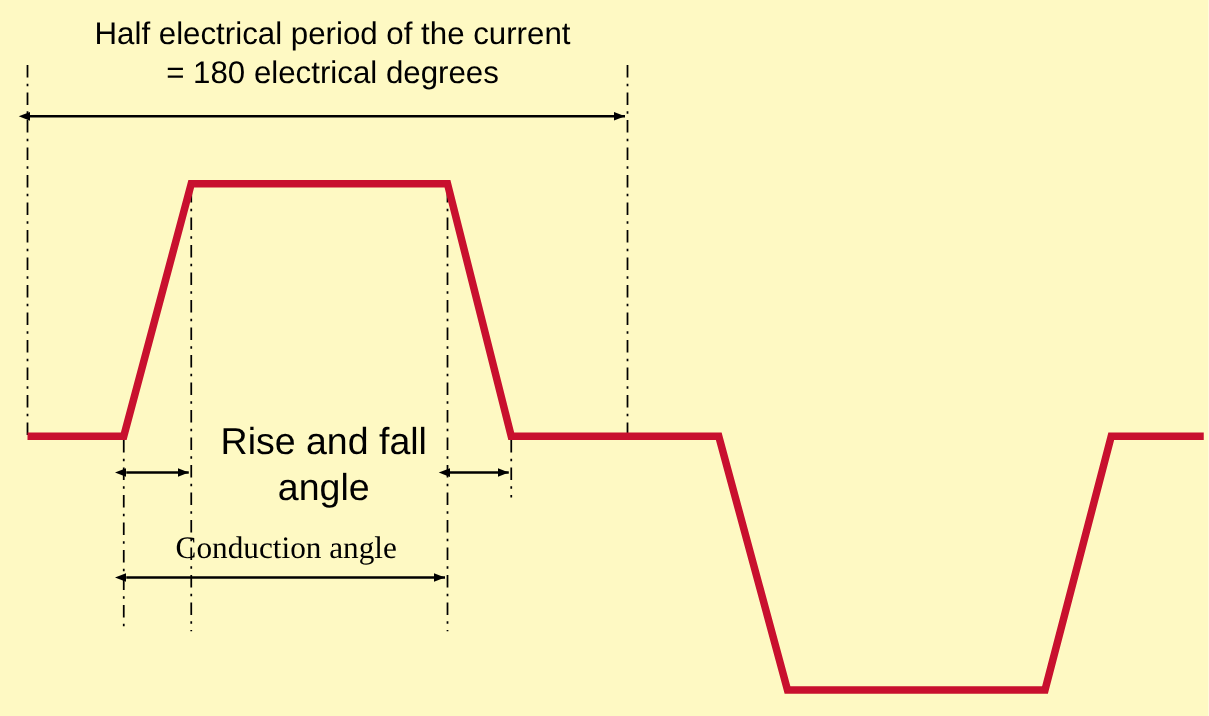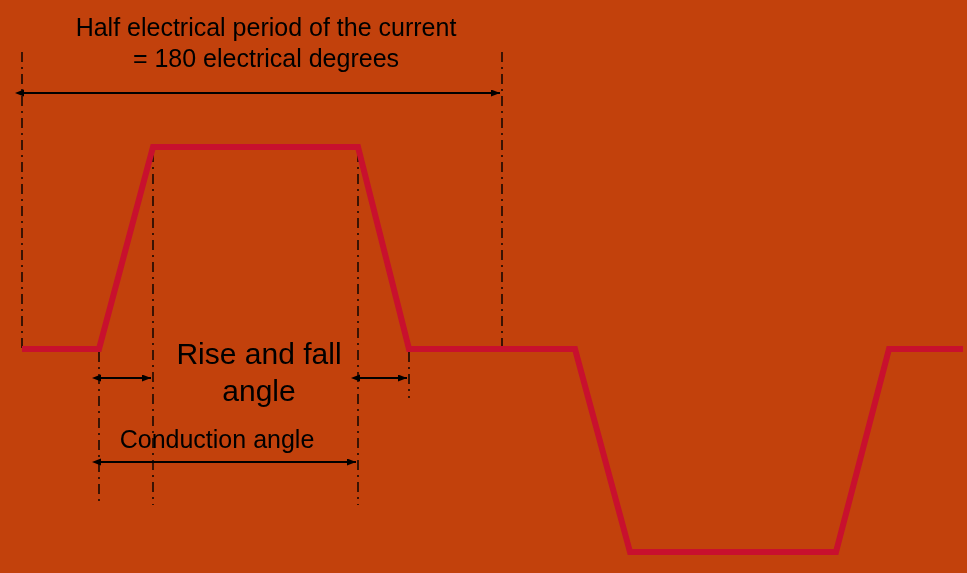--- a/index.html
+++ b/index.html
@@ -4,21 +4,21 @@
 <style>
   html, body {
     margin: 0;
     padding: 0;
     background: #ffffff;
   }
   #root {
     position: relative;
     width: 967px;
     height: 573px;
-    background: #c2410c;
+    background: #fef9c3;
     font-family: "Liberation Sans", sans-serif;
     overflow: hidden;
   }
   svg#diagram {
     position: absolute;
     left: 0;
     top: 0;
     width: 967px;
     height: 573px;
     display: block;
@@ -37,24 +37,25 @@
     width: 508px;
     font-size: 25px;
   }
   #label-rise-fall {
     left: 150px;
     top: 336px;
     width: 218px;
     font-size: 30px;
   }
   #label-conduction {
-    left: 80px;
+    left: 92px;
     top: 424px;
     width: 274px;
     font-size: 25px;
+    font-family: Liberation Serif, serif;
   }
 </style>
 </head>
 <body>
 
 <div id="root">
 
   <svg id="diagram" viewBox="0 0 967 573">
     <defs>
       <marker id="arrow-end" markerWidth="10" markerHeight="10" refX="9" refY="3.5" orient="auto" markerUnits="userSpaceOnUse">

